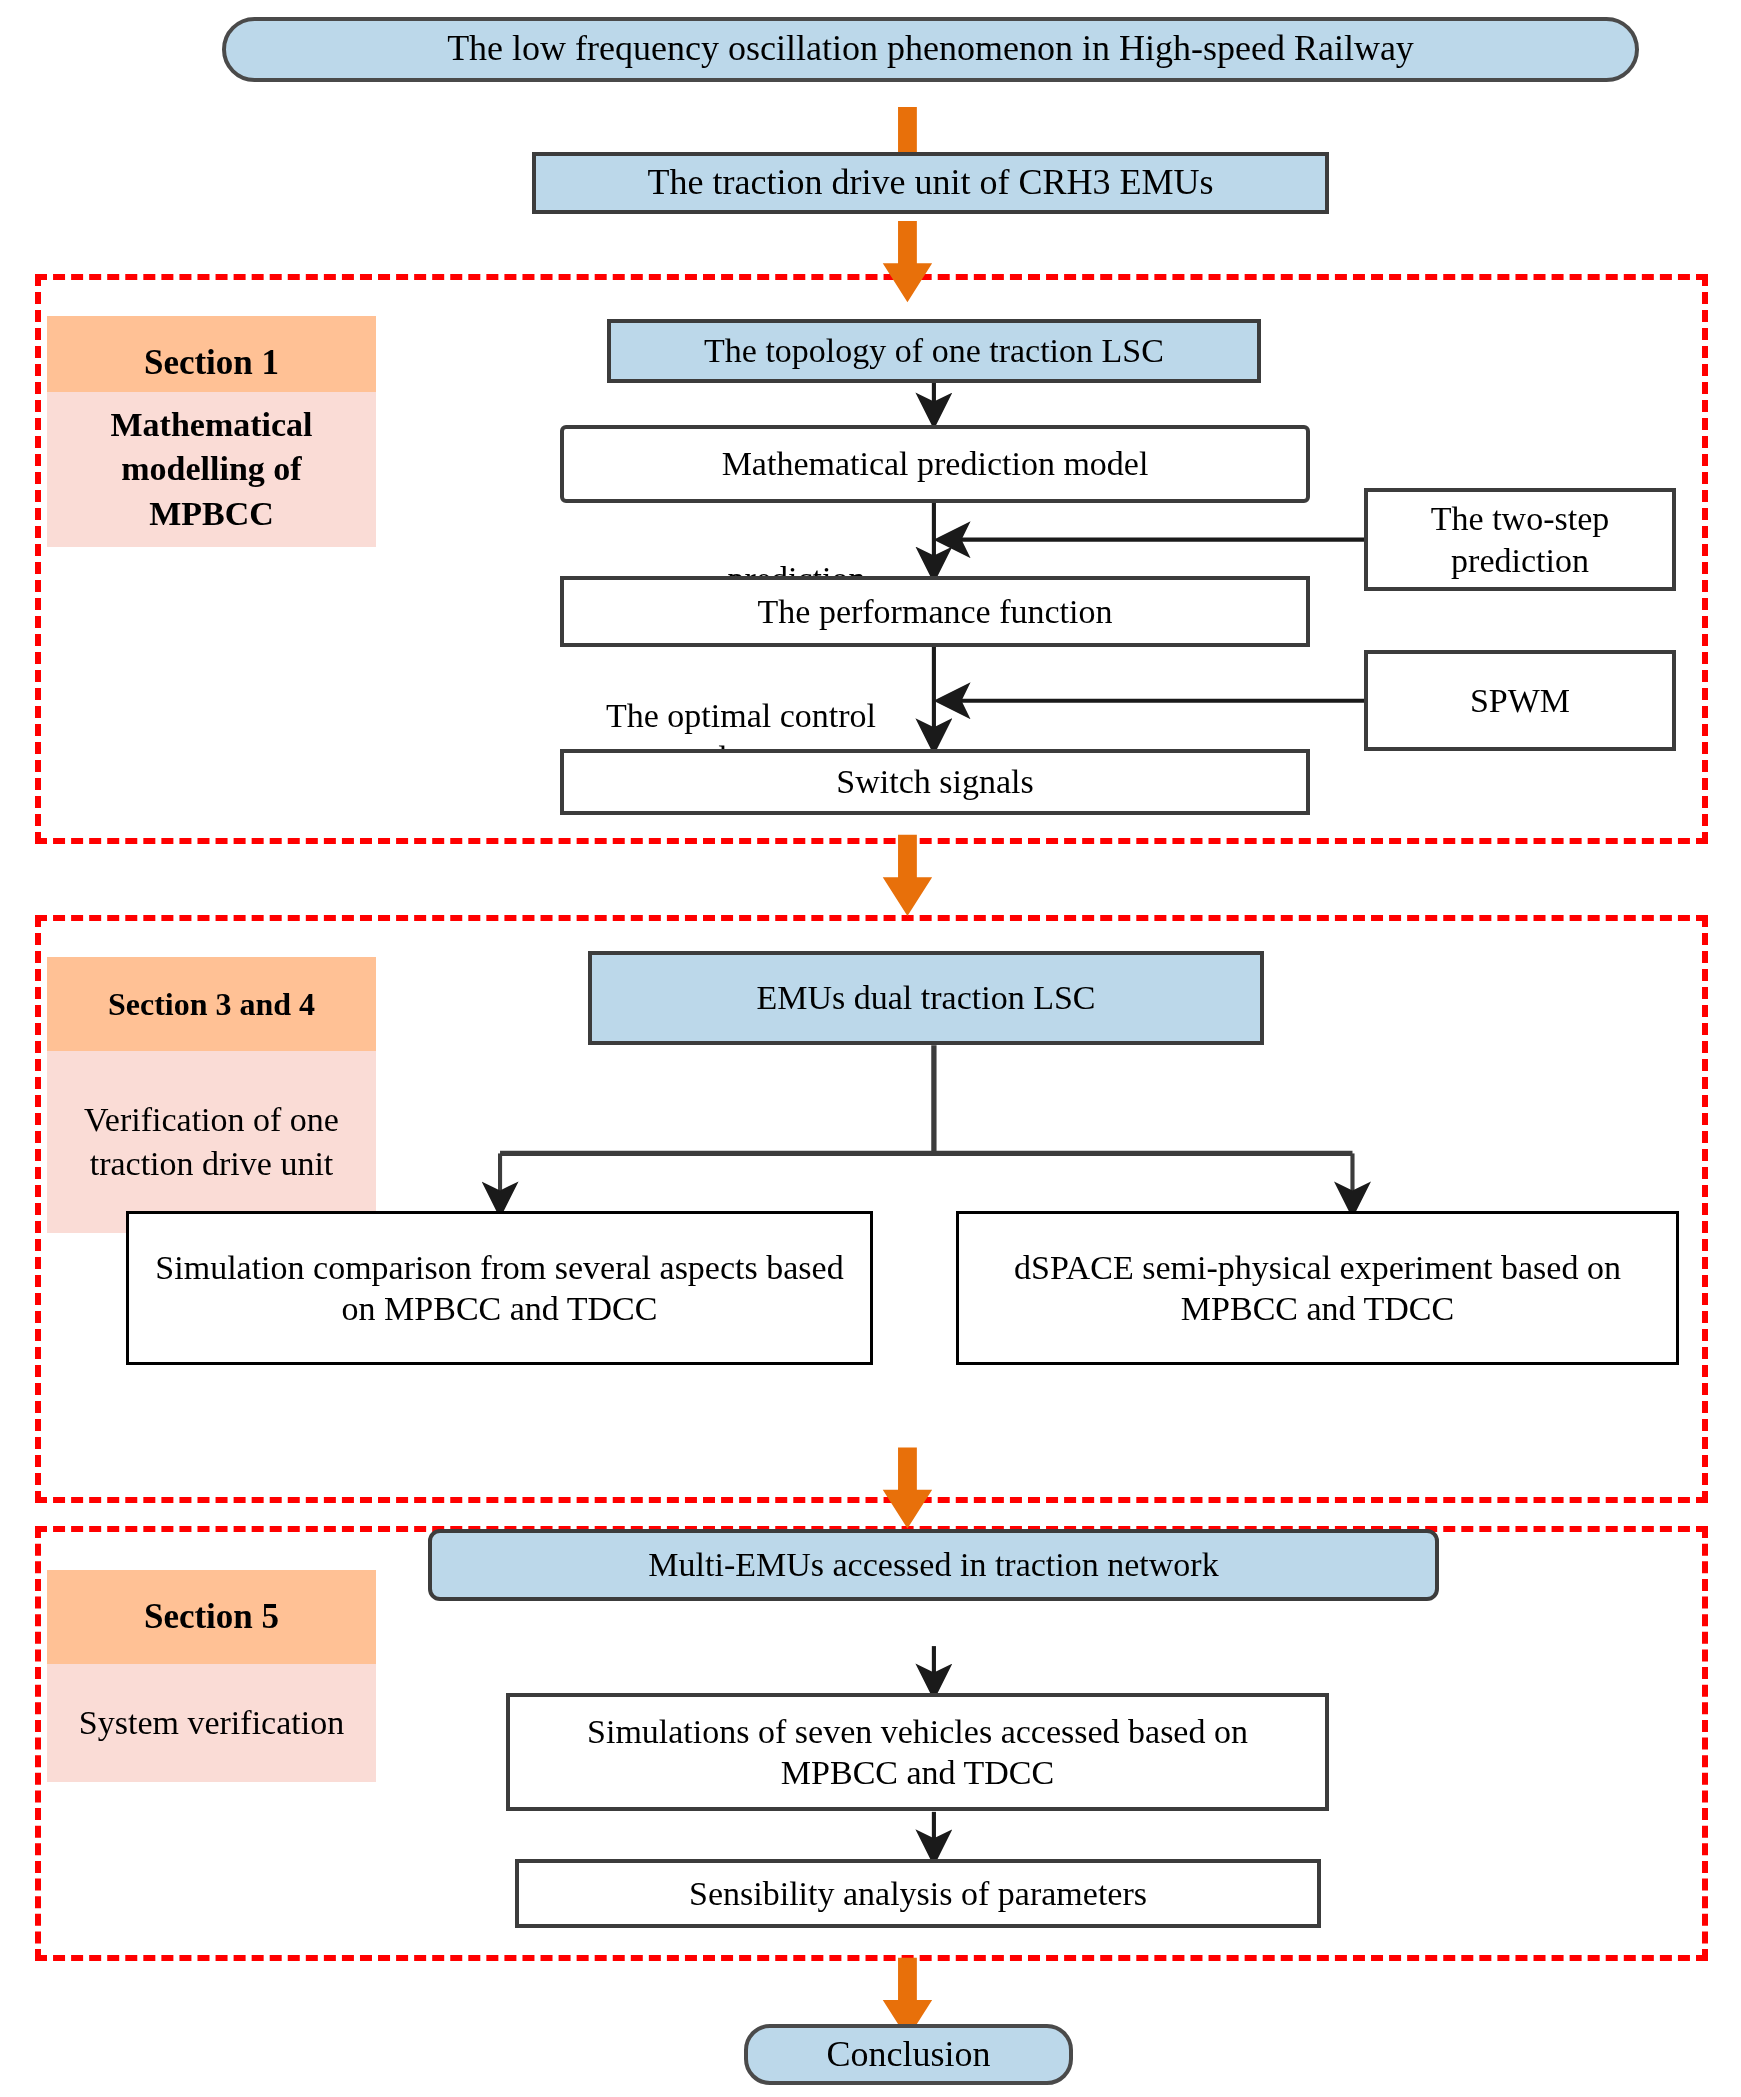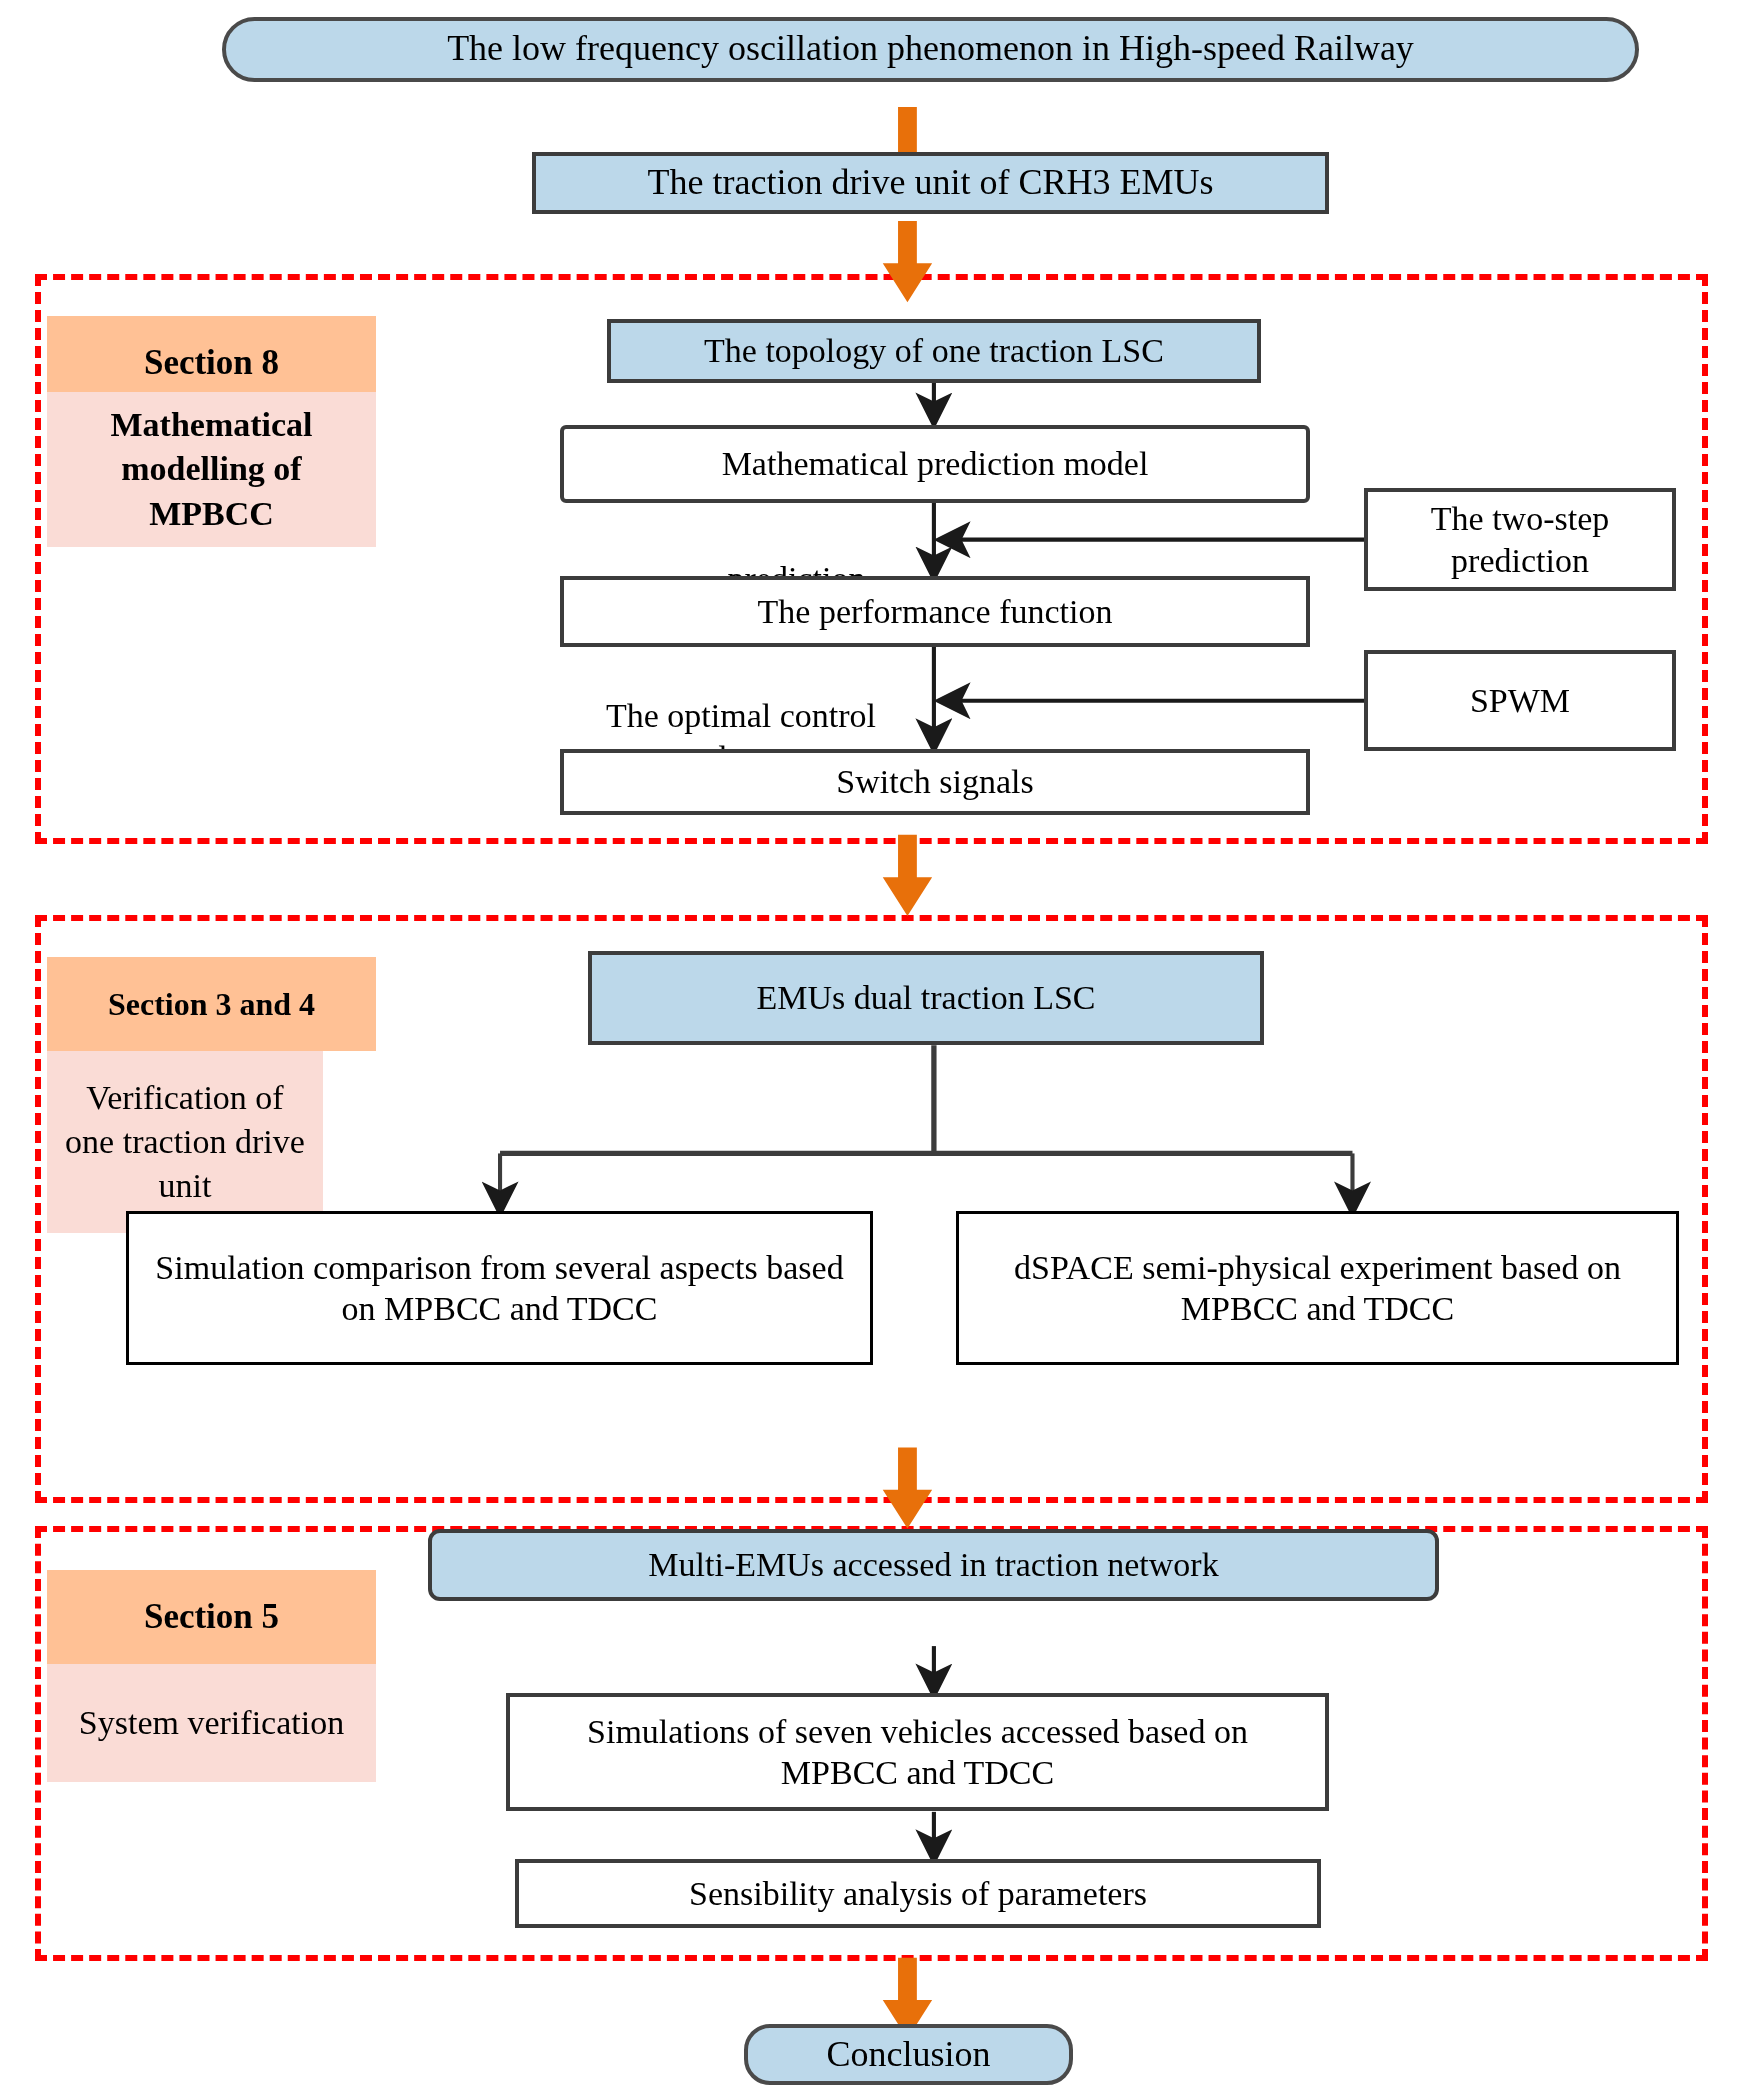--- a/index.html
+++ b/index.html
@@ -146,21 +146,21 @@
 
   <div class="node pill" style="left:222px;top:16.5px;width:1417px;height:65px;font-size:36px;">
     <span>The low frequency oscillation phenomenon in High-speed Railway</span>
   </div>
 
   <div class="node blue" style="left:532px;top:152px;width:797px;height:62px;font-size:36px;">
     <span>The traction drive unit of CRH3 EMUs</span>
   </div>
 
   <div class="sect-head" style="left:47px;top:316px;width:329px;height:94px;">
-    <span>Section 8</span>
+    <span>Section 1</span>
   </div>
   <div class="sect-body" style="left:47px;top:392px;width:329px;height:155px;padding:0 13px;font-weight:bold;">
     <span>Mathematical modelling of MPBCC</span>
   </div>
 
   <div class="node blue" style="left:607px;top:319px;width:654px;height:64px;">
     <span>The topology of one traction LSC</span>
   </div>
 
   <div class="node white" style="left:560px;top:425px;width:750px;height:78px;border-radius:6px;">
@@ -188,21 +188,21 @@
     <span>The two-step prediction</span>
   </div>
 
   <div class="node white" style="left:1364px;top:650px;width:312px;height:101px;">
     <span>SPWM</span>
   </div>
 
   <div class="sect-head" style="left:47px;top:957px;width:329px;height:94px;font-size:32px;">
     <span>Section 3 and 4</span>
   </div>
-  <div class="sect-body" style="left:47px;top:1051px;width:276px;height:182px;padding:0 13px;">
+  <div class="sect-body" style="left:47px;top:1051px;width:329px;height:182px;padding:0 13px;">
     <span>Verification of one traction drive unit</span>
   </div>
 
   <div class="node blue" style="left:588px;top:951px;width:676px;height:94px;">
     <span>EMUs dual traction LSC</span>
   </div>
 
   <div class="node white-thin" style="left:126px;top:1211px;width:747px;height:154px;padding:0 15.3px;">
     <span>Simulation comparison  from several aspects based on MPBCC and TDCC</span>
   </div>

